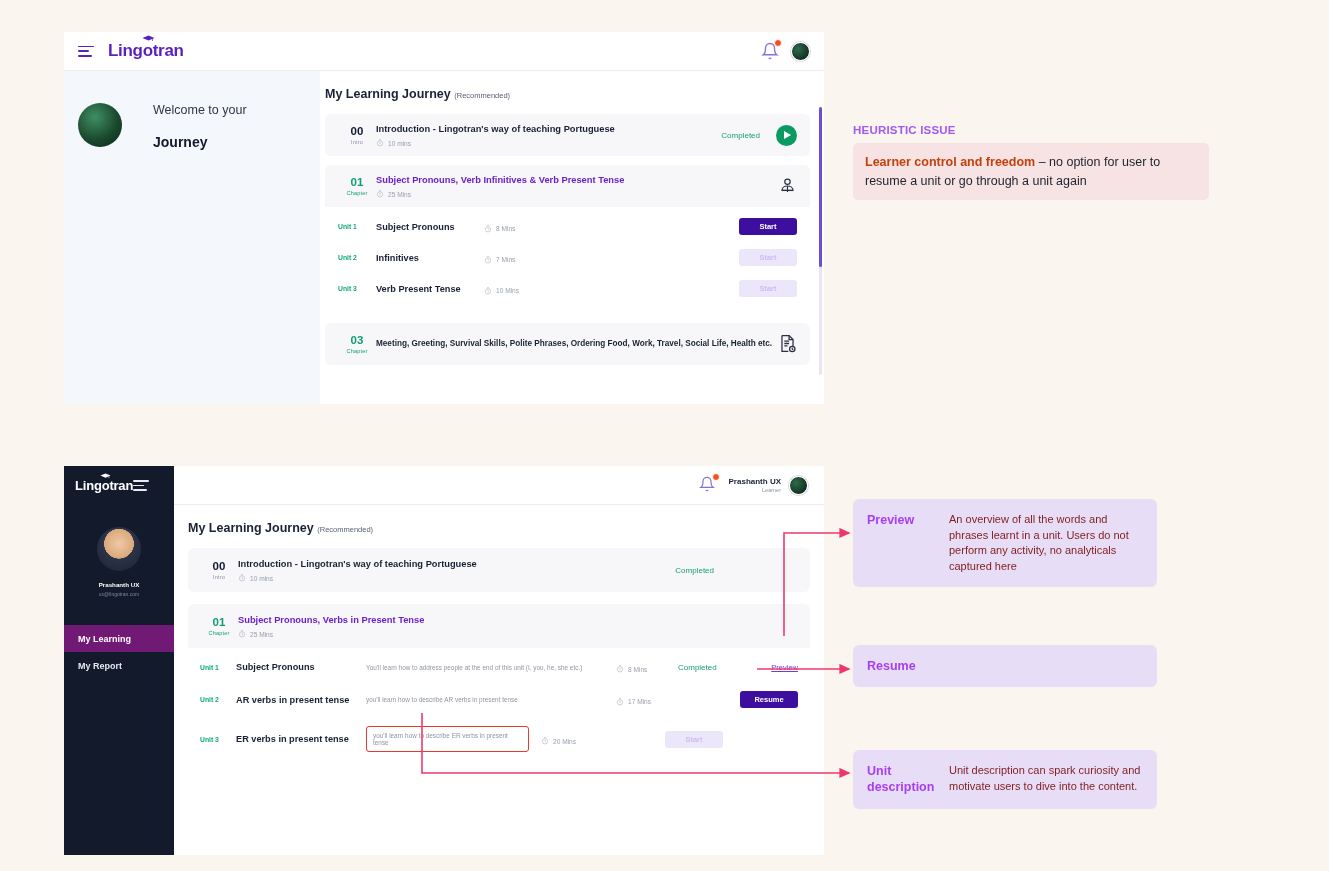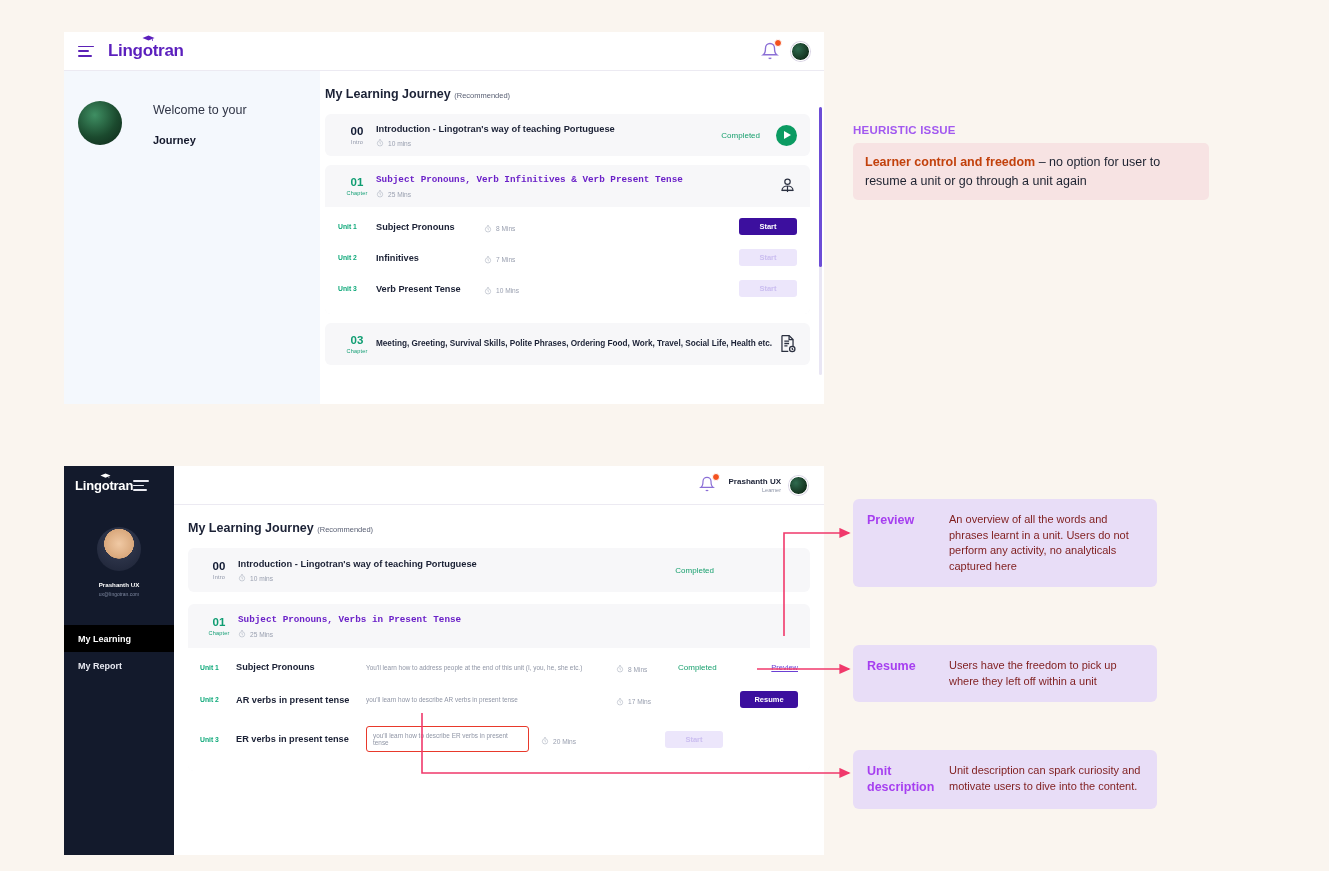--- a/index.html
+++ b/index.html
@@ -37,36 +37,36 @@
     background: radial-gradient(circle at 35% 35%, #2f6b4f 0%, #14321f 70%, #0b1c12 100%);
     border: 1.5px solid #fff; box-shadow: 0 0 0 1px #d9d4e4; }
 
   #mock1 .body { display: flex; height: 333px; }
   #mock1 .leftpane { width: 256px; background: #f4f8fd; padding: 30px 0 0 14px; }
   .welcome-row { display: flex; align-items: center; gap: 31px; }
   .avatar-lg { width: 44px; height: 44px; border-radius: 50%;
     background: radial-gradient(circle at 38% 32%, #3f8f63 0%, #1b4a2e 55%, #0d2417 100%);
     flex: none; }
   .welcome-sub { font-size: 12.5px; color: #2f3445; line-height: 1.5; }
-  .welcome-title { font-size: 11px; font-weight: 700; color: #13182b; margin-top: 14px; }
+  .welcome-title { font-size: 14px; font-weight: 700; color: #13182b; margin-top: 14px; }
 
   #mock1 .rightpane { flex: 1; background: #fff; padding: 16px 14px 0 5px; position: relative; }
   .section-title { font-size: 12.5px; font-weight: 700; color: #1b2135; margin-bottom: 13px; }
   .section-title span { font-size: 7.5px; font-weight: 400; color: #5a6074; }
 
   .chapter-card { background: #f7f7f9; border-radius: 6px; margin-bottom: 9px; }
   .chapter-head { display: flex; align-items: center; padding: 9px 13px; }
   .num-col { width: 38px; flex: none; text-align: center; }
   .num { font-size: 11.5px; font-weight: 700; color: #111a33; line-height: 1.1; }
   .num.green { color: #0f9d72; }
   .num-label { font-size: 5.5px; color: #8c93a6; margin-top: 1px; letter-spacing: .2px; }
   .num-label.green { color: #0f9d72; }
   .ch-main { flex: 1; min-width: 0; }
   .ch-title { font-size: 9.3px; font-weight: 700; color: #1b2135; line-height: 1.3; }
-  .ch-title.purple { color: #6b21c8; font-family: Liberation Mono, monospace; }
+  .ch-title.purple { color: #6b21c8; }
   .dur { display: flex; align-items: center; gap: 4px; font-size: 6.6px; color: #9aa0b0; margin-top: 4px; }
   .clock { width: 8px; height: 8px; flex: none; }
   .status { font-size: 8px; color: #18a06e; margin-right: 16px; white-space: nowrap; }
   .play-btn { width: 21px; height: 21px; border-radius: 50%; background: #0b9b62;
     display: flex; align-items: center; justify-content: center; flex: none; cursor: pointer; }
   .play-btn .tri { width: 0; height: 0; border-left: 7px solid #fff;
     border-top: 4.5px solid transparent; border-bottom: 4.5px solid transparent; margin-left: 2px; }
   .side-icon { width: 19px; height: 19px; flex: none; }
 
   .units { background: #fff; border-radius: 0 0 6px 6px; padding: 4px 0 10px; }
@@ -107,21 +107,21 @@
 
   #mock2 .m2-body { display: flex; height: 350px; }
   .m2-sidebar { width: 110px; background: #131a2c; padding-top: 22px; }
   .side-avatar { width: 44px; height: 44px; border-radius: 50%; margin: 0 auto;
     background: radial-gradient(circle at 50% 38%, #f0c9a4 0%, #d9a87c 42%, #2c3348 43%, #1c2235 100%); }
   .side-name { text-align: center; font-size: 6.2px; font-weight: 700; color: #fff; margin-top: 10px; }
   .side-mail { text-align: center; font-size: 5px; color: #7c869e; margin-top: 3px; }
   .side-nav { margin-top: 28px; }
   .nav-item { height: 27px; display: flex; align-items: center; padding-left: 14px;
     font-size: 9px; font-weight: 700; color: #e6e8f0; cursor: pointer; }
-  .nav-item.active { background: #000000; color: #fff; }
+  .nav-item.active { background: #701a75; color: #fff; }
   .m2-content { flex: 1; background: #fff; padding: 16px 14px 0 14px; position: relative; }
   .m2-content .chapter-card { background: #f7f7f9; }
   .u2-row { display: flex; align-items: center; padding: 9px 12px; }
   .u2-tag { width: 36px; flex: none; font-size: 6.8px; color: #0fa97a; font-weight: 600; }
   .u2-name { width: 130px; flex: none; font-size: 9.2px; font-weight: 700; color: #1b2135; }
   .u2-desc { flex: 1; font-size: 6.4px; color: #8f95a5; padding-right: 10px; }
   .u2-desc.boxed { border: 1.5px solid #e8392b; border-radius: 3px; padding: 5px 6px; flex: none; width: 163px; }
   .u2-dur { width: 62px; flex: none; }
   .u2-status { width: 62px; flex: none; font-size: 8px; color: #18a06e; }
   .u2-action { width: 58px; flex: none; display: flex; justify-content: flex-end; }
@@ -474,21 +474,20 @@
       </div>
     </div>
   </div>
 
   <div class="note" id="note-preview">
     <div class="note-key">Preview</div>
     <div class="note-body">An overview of all the words and phrases learnt in a unit. Users do not perform any activity, no analyticals captured here</div>
   </div>
   <div class="note" id="note-resume">
     <div class="note-key">Resume</div>
-    <div class="note-body">Users have the freedom to pick up where they left off within a unit</div>
   </div>
   <div class="note" id="note-unitdesc">
     <div class="note-key">Unit description</div>
     <div class="note-body">Unit description can spark curiosity and motivate users to dive into the content.</div>
   </div>
 
   <svg class="conn">
     <defs>
       <marker id="ah" markerWidth="7" markerHeight="7" refX="6" refY="3.2" orient="auto">
         <path d="M0,0 L7,3.2 L0,6.4 Z" fill="#f0396b"></path>

